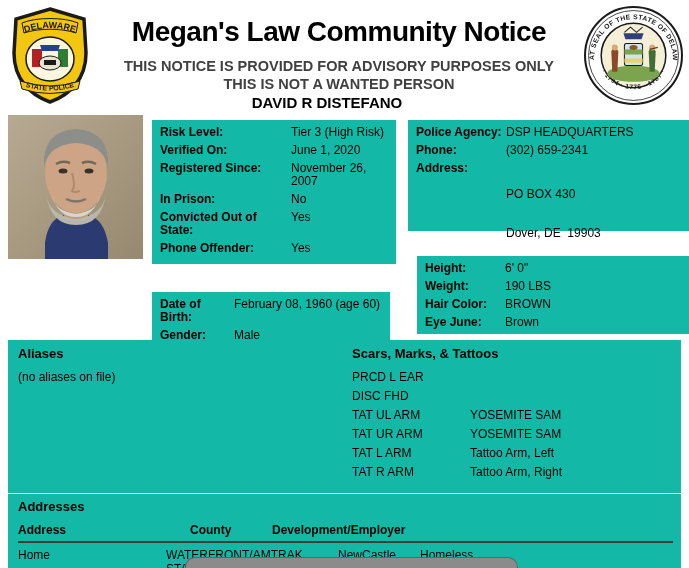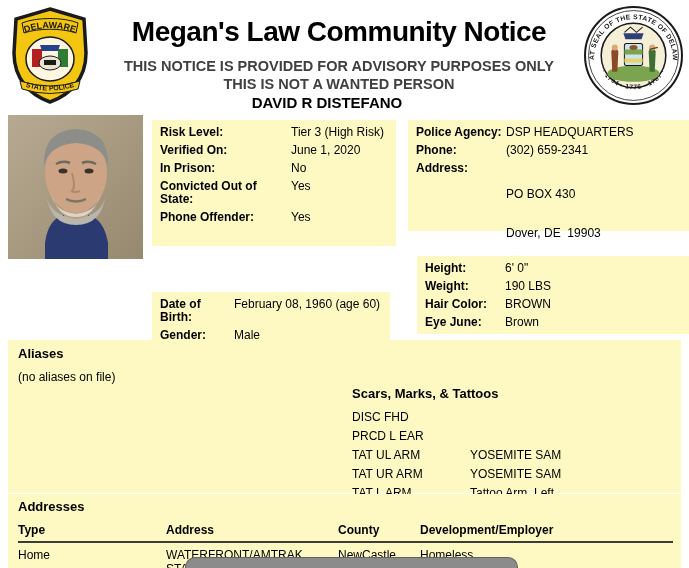--- a/index.html
+++ b/index.html
@@ -12,34 +12,34 @@
   .seal{position:absolute;left:583px;top:5px;width:101px;height:101px;}
   .title{position:absolute;left:95px;top:16px;width:488px;text-align:center;
          font-size:28px;font-weight:bold;letter-spacing:-0.5px;}
   .advisory{position:absolute;left:95px;top:57px;width:488px;text-align:center;
             font-size:14.5px;font-weight:bold;line-height:18px;color:#404040;}
   .person-name{position:absolute;left:83px;top:94px;width:488px;text-align:center;
                font-size:15px;font-weight:bold;}
   
   .photo{position:absolute;left:8px;top:115px;width:135px;height:144px;}
   
-  .panel{position:absolute;background:#fef9c3;box-sizing:border-box;}
+  .panel{position:absolute;background:#14b8a6;box-sizing:border-box;}
   #p-reg   {left:152px;top:120px;width:244px;min-height:126px;padding:6px 4px 4px 8px;}
   #p-agency{left:408px;top:120px;width:281px;height:111px;padding:6px 4px 4px 8px;}
   #p-demo  {left:152px;top:266px;width:238px;height:78px;padding:6px 4px 4px 8px;margin-top:26px;}
   #p-phys  {left:417px;top:256px;width:272px;height:78px;padding:6px 4px 4px 8px;}
   .kv{display:flex;font-size:12px;line-height:13px;margin-bottom:5px;}
   .kv .lbl{font-weight:bold;flex:none;}
   .kv .val{white-space:pre-wrap;}
   .w128{width:131px;} .w88{width:90px;} .w72{width:74px;} .w78{width:80px;}
   
   #p-alias{left:8px;top:340px;width:673px;height:153px;padding:6px 0 0 10px;}
   .sec-h{font-size:13px;font-weight:bold;line-height:15px;margin-bottom:9px;}
   .alias-empty{font-size:12px;line-height:14px;}
-  .scars-col{position:absolute;left:344px;top:6px;width:320px;margin-top:40px;}
+  .scars-col{position:absolute;left:344px;top:6px;width:320px;}
   .srow{display:flex;font-size:12px;line-height:14px;margin-bottom:5px;}
   .scode{width:118px;flex:none;}
   
   #p-addr{left:8px;top:494px;width:673px;height:74px;padding:5px 8px 0 10px;}
   .addr-row{display:flex;font-size:12px;line-height:14px;}
   .addr-head{font-weight:bold;}
   .c1{width:148px;flex:none;} .c2{width:172px;flex:none;padding-right:6px;box-sizing:border-box;}
   .c3{width:82px;flex:none;} .c4{flex:1;}
   .addr-rule{border:none;border-top:2px solid #3c3c3c;margin:4px 0 5px 0;}
   
@@ -139,20 +139,24 @@
 <div class="panel" id="p-reg">
   <div class="kv">
       <span class="lbl w128">Risk Level:</span>
       <span class="val">Tier 3 (High Risk)</span>
     </div>
   <div class="kv">
       <span class="lbl w128">Verified On:</span>
       <span class="val">June 1, 2020</span>
     </div>
   <div class="kv">
+      <span class="lbl w128">Registered Since:</span>
+      <span class="val">November 26, 2007</span>
+    </div>
+  <div class="kv">
       <span class="lbl w128">In Prison:</span>
       <span class="val">No</span>
     </div>
   <div class="kv">
       <span class="lbl w128">Convicted Out of State:</span>
       <span class="val">Yes</span>
     </div>
   <div class="kv">
       <span class="lbl w128">Phone Offender:</span>
       <span class="val">Yes</span>
@@ -212,46 +216,49 @@
 </div>
 
 <div class="panel" id="p-alias">
   <div>
     <div class="sec-h">Aliases</div>
     <div class="alias-empty">(no aliases on file)</div>
   </div>
   <div class="scars-col">
     <div class="sec-h">Scars, Marks, &amp; Tattoos</div>
     <div class="srow">
+        <span class="scode">PRCD L EAR</span>
+        <span class="sdesc"></span>
+      </div>
+    <div class="srow">
         <span class="scode">DISC FHD</span>
         <span class="sdesc"></span>
       </div>
     <div class="srow">
-        <span class="scode">PRCD L EAR</span>
-        <span class="sdesc"></span>
-      </div>
-    <div class="srow">
         <span class="scode">TAT UL ARM</span>
         <span class="sdesc">YOSEMITE SAM</span>
       </div>
     <div class="srow">
         <span class="scode">TAT UR ARM</span>
         <span class="sdesc">YOSEMITE SAM</span>
       </div>
     <div class="srow">
         <span class="scode">TAT L ARM</span>
         <span class="sdesc">Tattoo Arm, Left</span>
+      </div>
+    <div class="srow">
+        <span class="scode">TAT R ARM</span>
+        <span class="sdesc">Tattoo Arm, Right</span>
       </div>
   </div>
 </div>
 
 <div class="panel" id="p-addr">
   <div class="sec-h">Addresses</div>
   <div class="addr-row addr-head">
-    <span class="c1">Type</span>
     <span class="c2">Address</span>
     <span class="c3">County</span>
     <span class="c4">Development/Employer</span>
   </div>
   <hr class="addr-rule">
   <div class="addr-row">
     <span class="c1">Home</span>
     <span class="c2">WATERFRONT/AMTRAK STATION/ MLK</span>
     <span class="c3">NewCastle</span>
     <span class="c4">Homeless</span>

